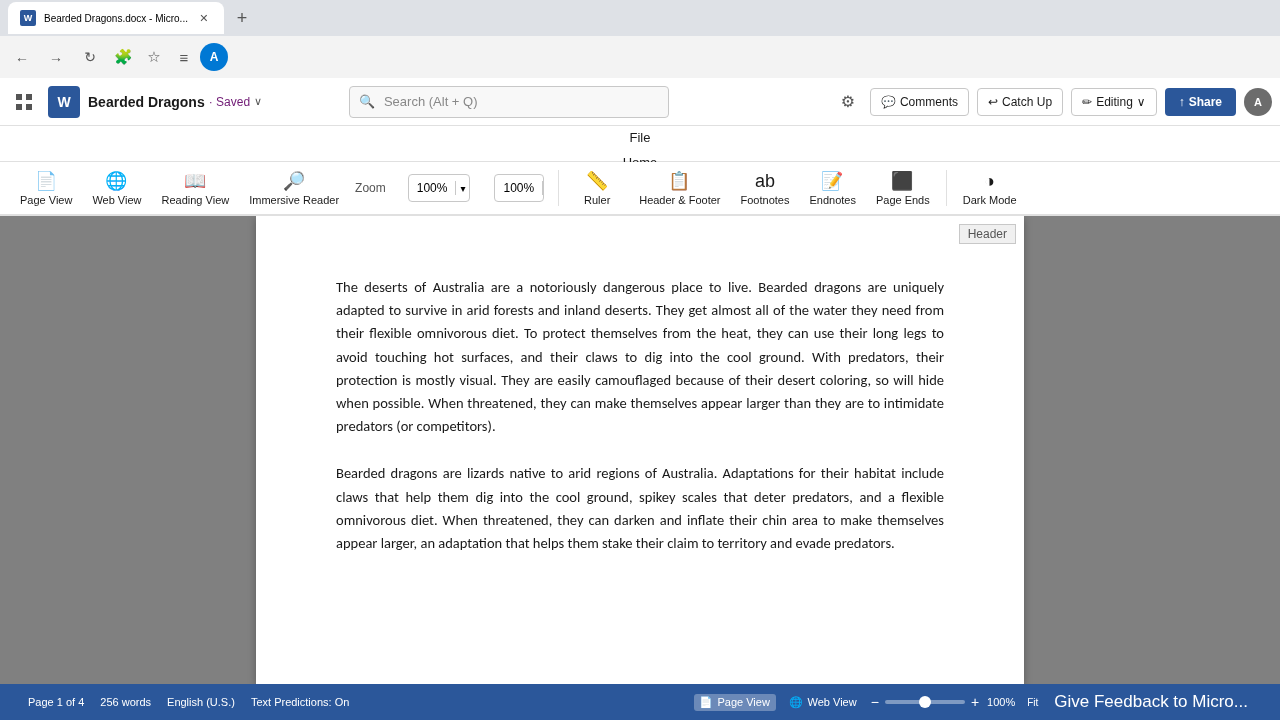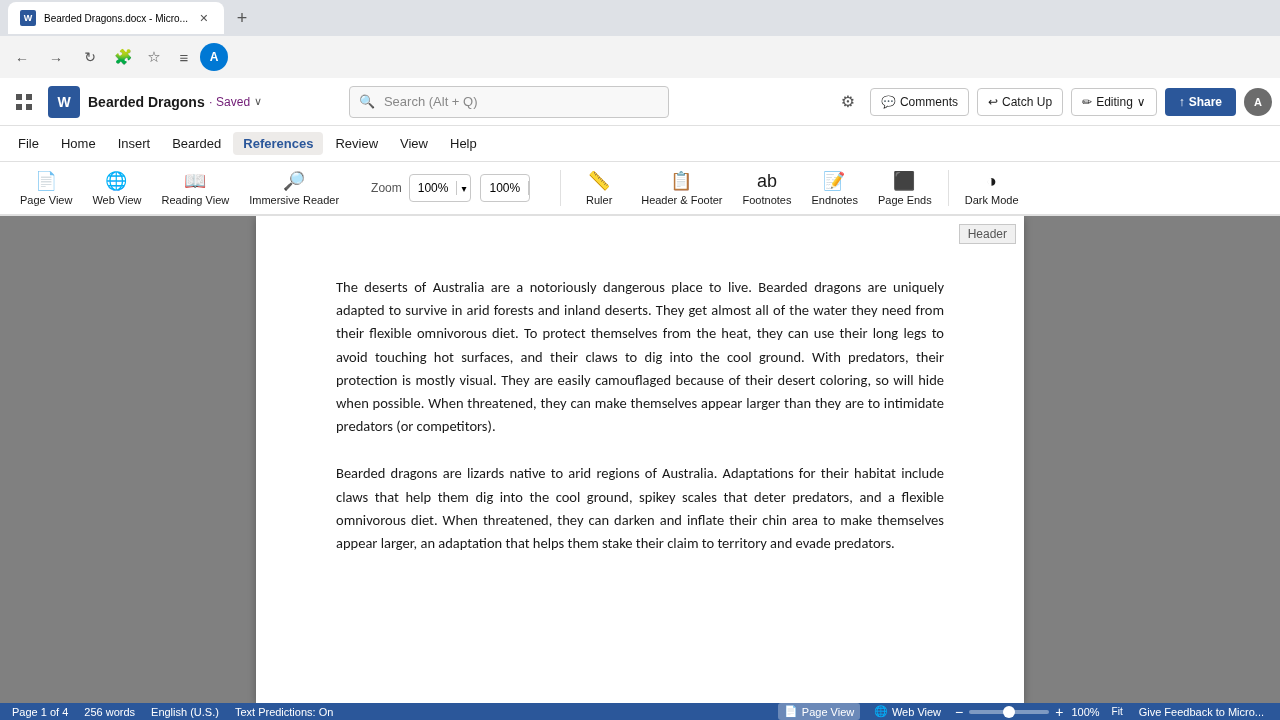--- a/index.html
+++ b/index.html
@@ -209,20 +209,21 @@
 
     
     .menu-bar {
       background: #fff;
       height: 36px;
       display: flex;
       align-items: center;
       padding: 0 8px;
       gap: 2px;
       border-bottom: 1px solid #e0e0e0;
+      flex-direction: column;
     }
     .menu-item {
       padding: 4px 10px;
       font-size: 13px;
       cursor: pointer;
       border-radius: 4px;
       color: #1a1a1a;
     }
     .menu-item.active {
       background: #edebe9;
@@ -313,24 +314,24 @@
       font-size: 14.5px;
       line-height: 1.6;
       color: #1a1a1a;
       margin-bottom: 24px;
       text-align: justify;
     }
 
     
     .status-bar {
       background: #2b579a;
-      height: 17px;
-      display: flex;
-      align-items: center;
-      padding: 0 12px;
+      height: 36px;
+      display: flex;
+      align-items: center;
+      padding: 0 28px;
       color: white;
       font-size: 11px;
       gap: 16px;
     }
     .status-left { display: flex; gap: 16px; align-items: center; }
     .status-right { margin-left: auto; display: flex; align-items: center; gap: 8px; }
     .status-view-btn {
       display: flex; align-items: center; gap: 4px;
       cursor: pointer;
       padding: 2px 6px;
@@ -356,21 +357,21 @@
       border-radius: 50%;
       top: -4px;
       left: 50%;
       transform: translateX(-50%);
     }
     .fit-btn {
       cursor: pointer; font-size: 10px;
       padding: 1px 4px;
     }
     .feedback-btn {
-      cursor: pointer; font-size: 11px;
+      cursor: pointer; font-size: 17px;
       padding: 1px 4px;
     }
   </style>
 </head>
 <body>
 
 <div class="browser-titlebar">
   <div class="browser-tab">
     <div class="tab-favicon">W</div>
     <span style="font-size:10px;">Bearded Dragons.docx - Micro...</span>
@@ -454,21 +455,21 @@
     <span>Web View</span>
   </button>
   <button class="ribbon-btn">
     <span class="icon">📖</span>
     <span>Reading View</span>
   </button>
   <button class="ribbon-btn">
     <span class="icon">🔎</span>
     <span>Immersive Reader</span>
   </button>
-  <div style="display:flex;align-items:center;gap:5px;margin:0 20px;">
+  <div style="display:flex;align-items:center;gap:20px;margin:0 4px;">
     <span style="font-size:12px;color:#555;">Zoom</span>
     <div class="zoom-group">
       <span class="zoom-val">100%</span>
       <span class="zoom-arrow">▾</span>
     </div>
     <div class="zoom-group" style="margin-left:2px;">
       <span class="zoom-val">100%</span>
     </div>
   </div>
   <div class="ribbon-sep"></div>

